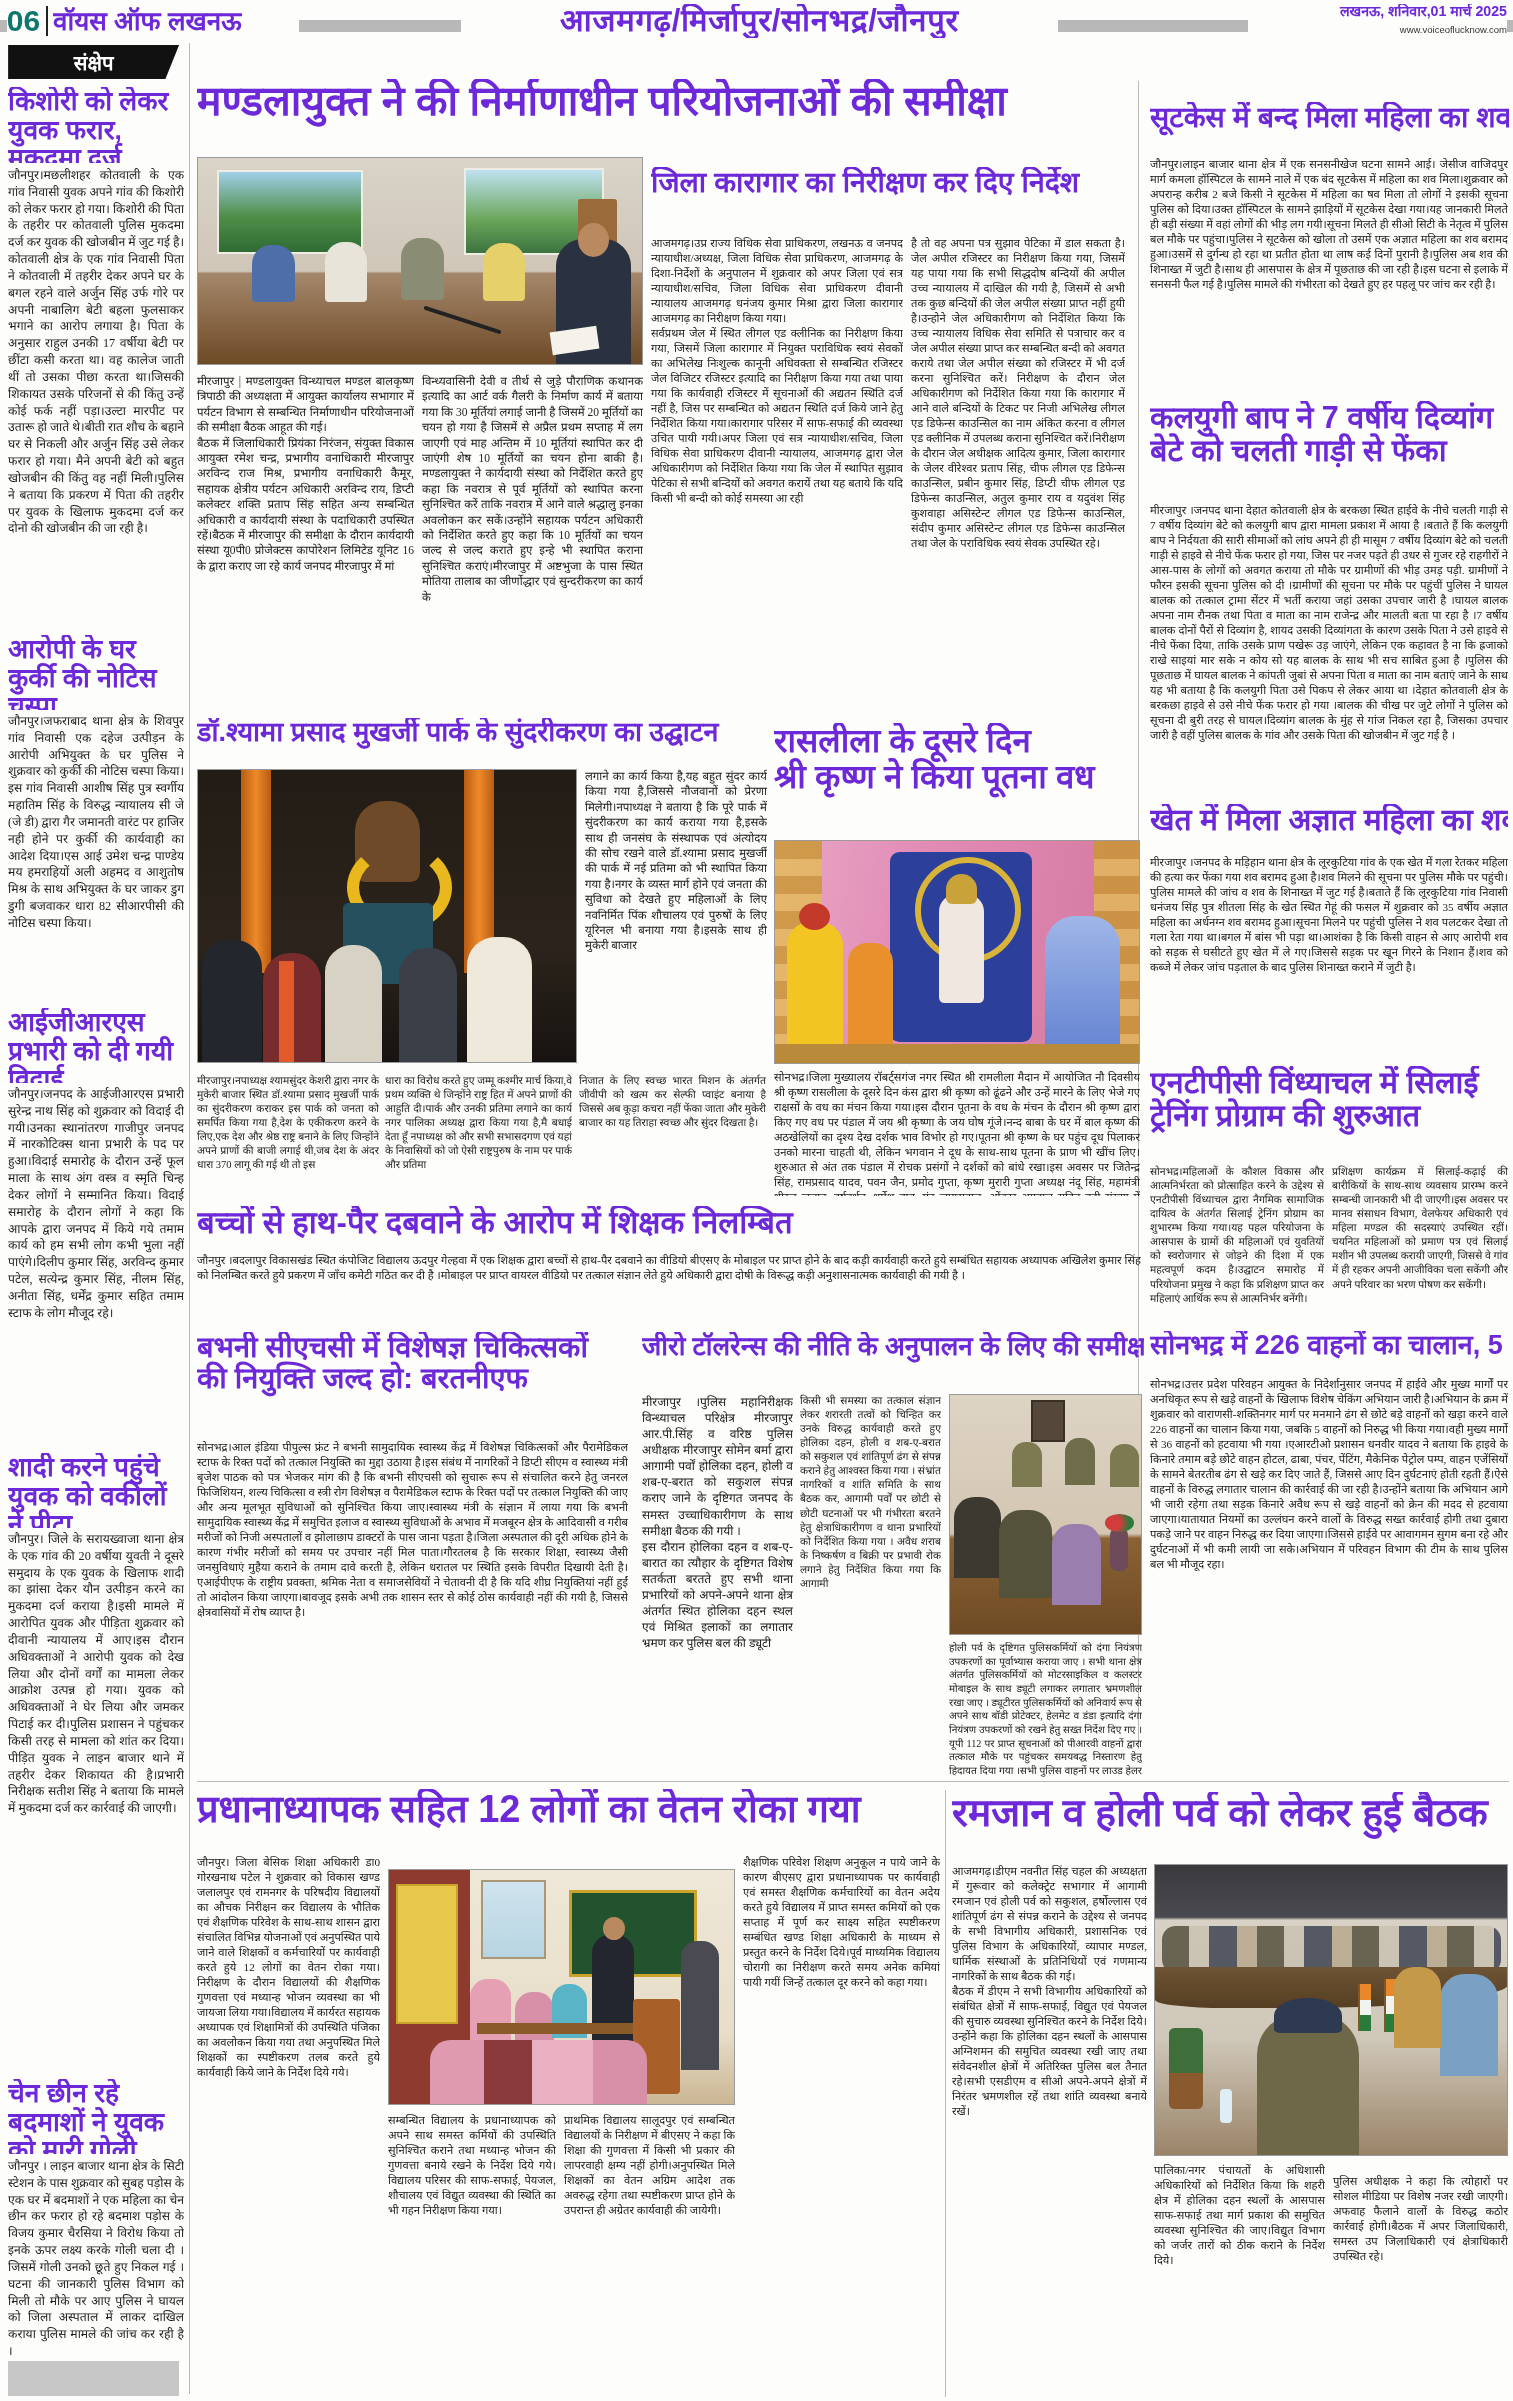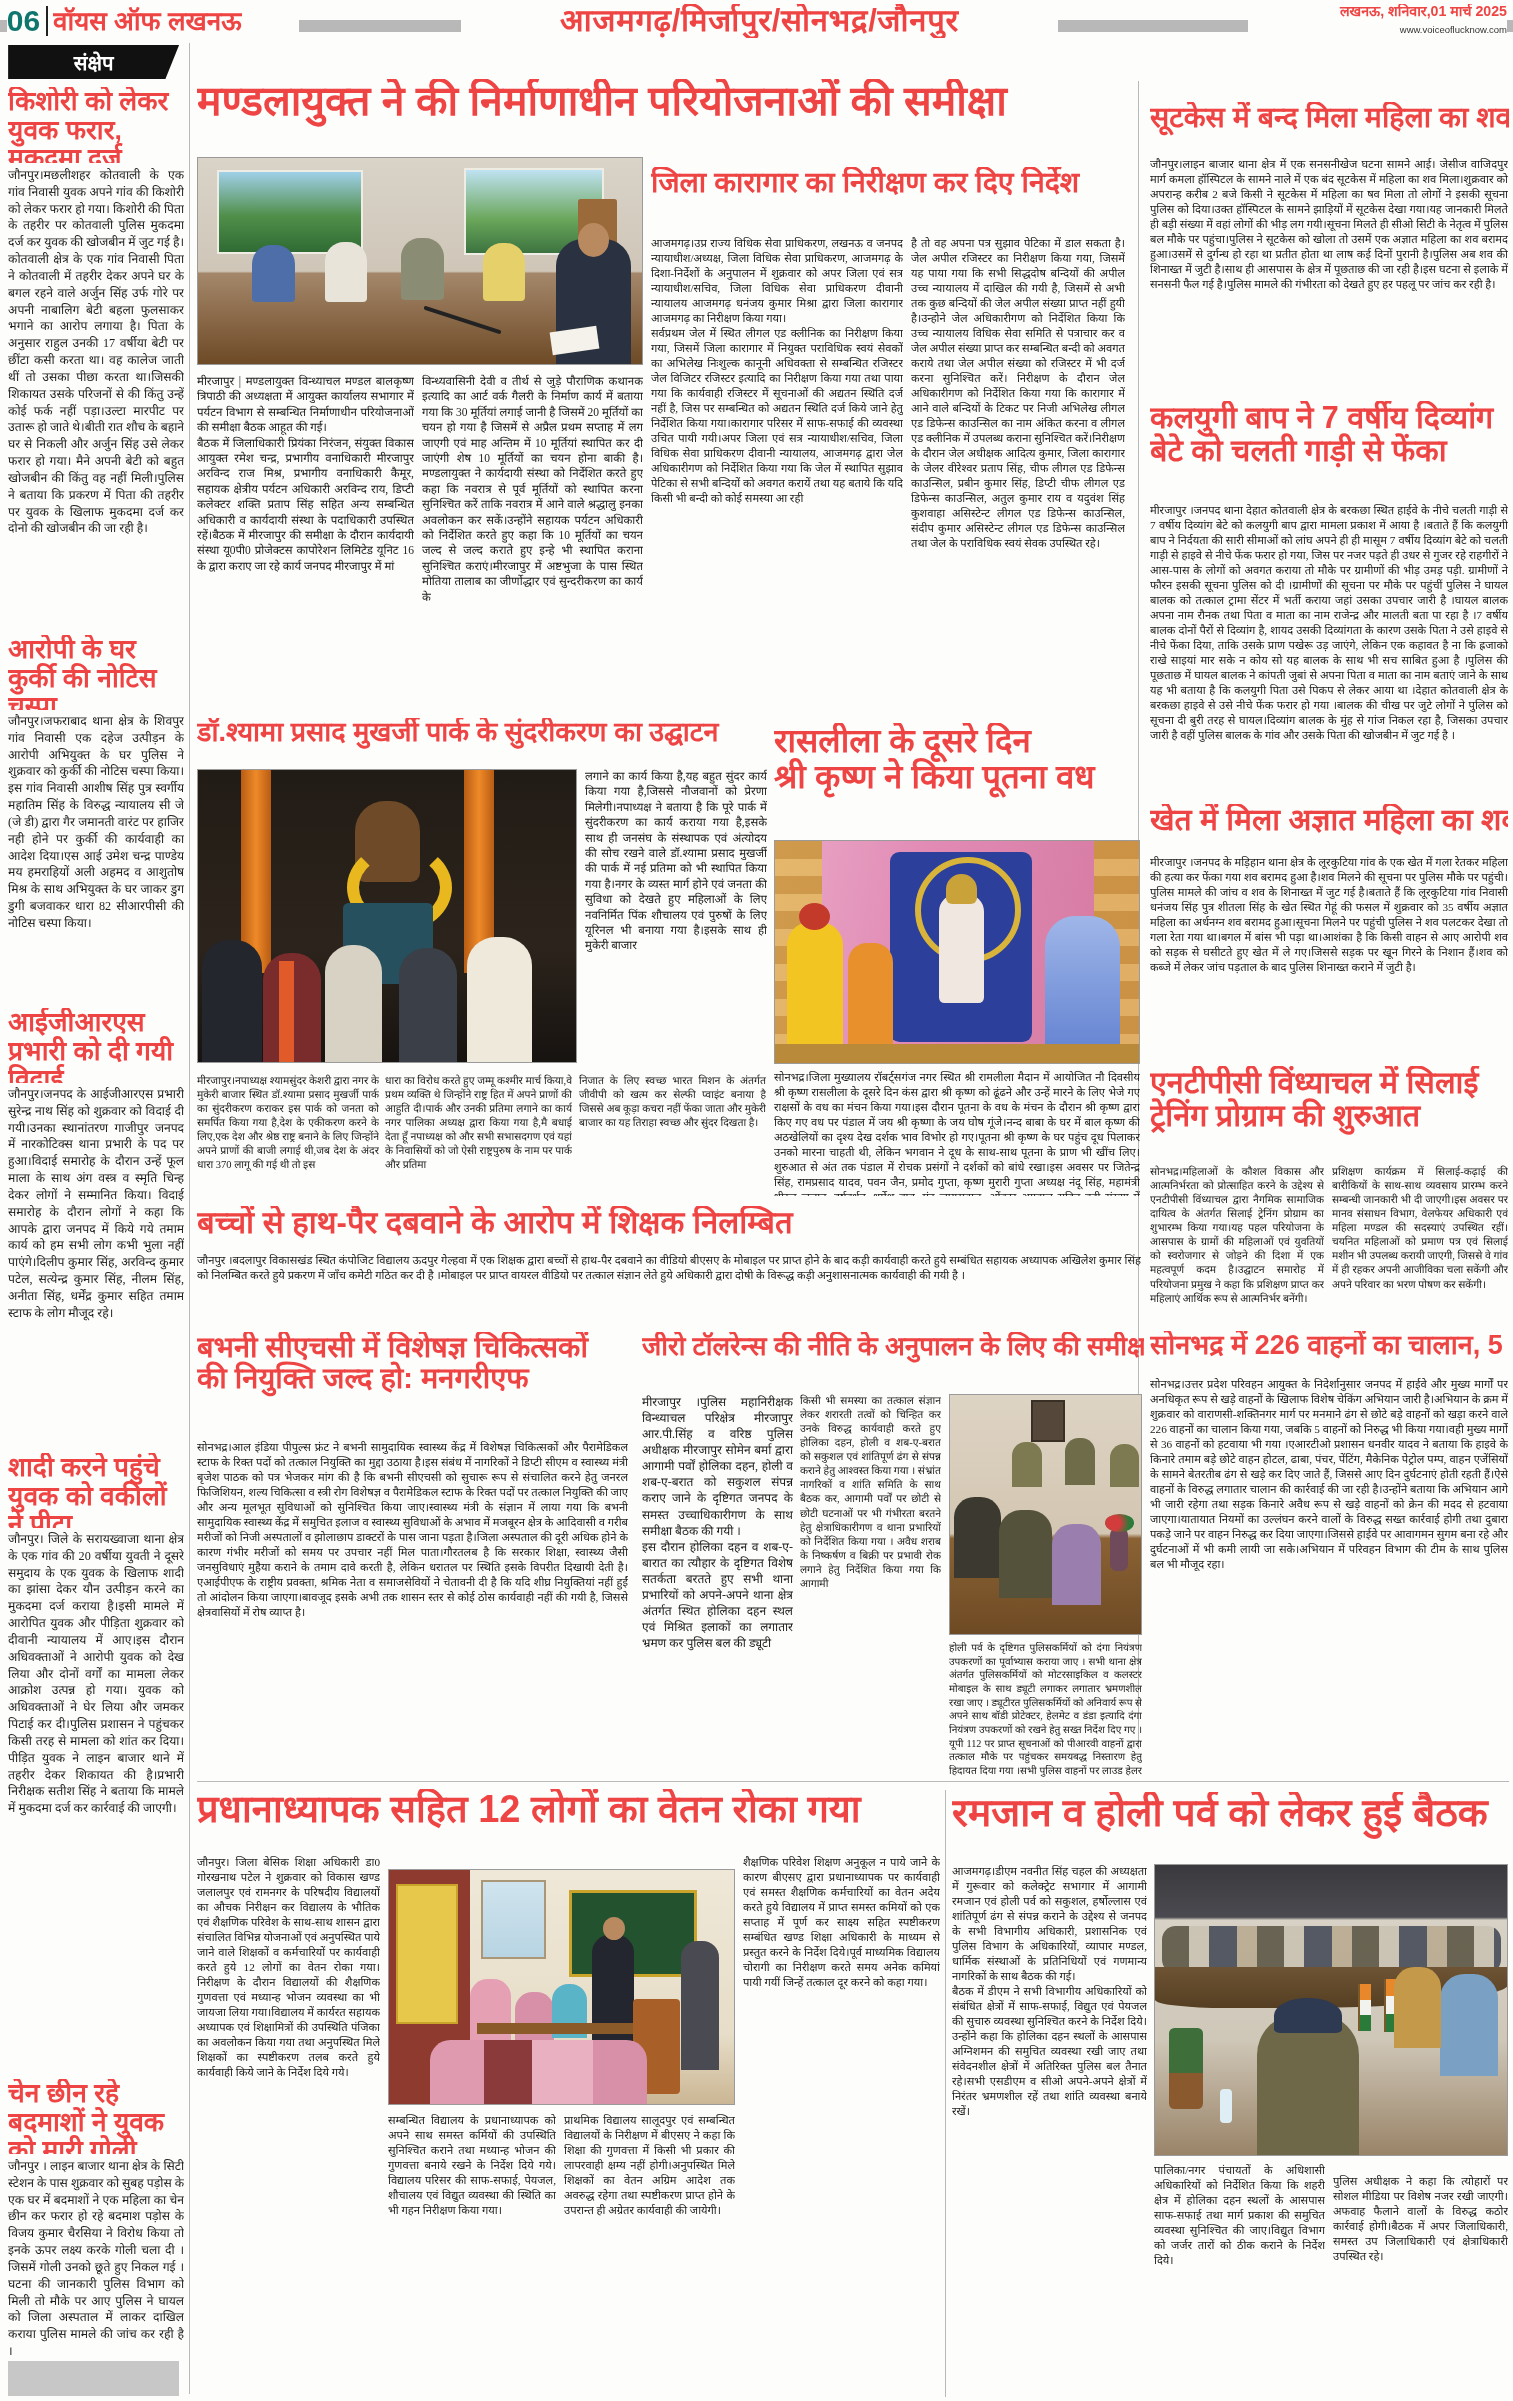--- a/index.html
+++ b/index.html
@@ -1,19 +1,19 @@
 <!DOCTYPE html>
 <html style="font-size:11px"><head>
 <meta charset="utf-8">
 <style>
   html,body{margin:0;padding:0;background:#e8e8e4;}
   .page{position:relative;width:1514px;height:2401px;background:#fdfdfb;margin:0 auto;
         font-family:"Liberation Serif",serif;color:#141414;overflow:hidden;}
   .abs{position:absolute;box-sizing:border-box;}
-  .h{font-family:"Liberation Sans",sans-serif;font-weight:700;color:#ef4444;line-height:1.08;
+  .h{font-family:"Liberation Sans",sans-serif;font-weight:700;color:#6d28d9;line-height:1.08;
      overflow:hidden;white-space:pre-line;}
   .h1line{white-space:nowrap;}
   .b{font-size:11.2px;line-height:1.34;text-align:justify;white-space:pre-line;overflow:hidden;color:#1c1c1c;}
   .railb{font-size:12.2px;line-height:1.38;}
   .vrule{width:0.7px;background:#b9b9b9;}
   .hrule{height:0.7px;background:#b9b9b9;}
   .photo{overflow:hidden;border:0.7px solid #9a9a9a;}
   .pp{position:absolute;}
   .grayband{background:#b8b8b8;}
   .chip{background:#fdfdfb;}
@@ -148,21 +148,21 @@
     <div class="pp" style="left:270px;top:75px;width:75px;height:149px;background:linear-gradient(#9fb6e8,#5f7fd0);border-radius:30px 30px 0 0;"></div>
     <div class="pp" style="left:0;top:203px;width:366px;height:20.3px;background:#b98a3a;"></div>
   </div>
 
   <div class="abs b" style="left:774px;top:1070px;width:366px;height:126px;">सोनभद्र।जिला मुख्यालय रॉबर्ट्सगंज नगर स्थित श्री रामलीला मैदान में आयोजित नौ दिवसीय श्री कृष्ण रासलीला के दूसरे दिन कंस द्वारा श्री कृष्ण को ढूंढने और उन्हें मारने के लिए भेजे गए राक्षसों के वध का मंचन किया गया।इस दौरान पूतना के वध के मंचन के दौरान श्री कृष्ण द्वारा किए गए वध पर पंडाल में जय श्री कृष्णा के जय घोष गूंजे।नन्द बाबा के घर में बाल कृष्ण की अठखेलियों का दृश्य देख दर्शक भाव विभोर हो गए।पूतना श्री कृष्ण के घर पहुंच दूध पिलाकर उनको मारना चाहती थी, लेकिन भगवान ने दूध के साथ-साथ पूतना के प्राण भी खींच लिए।शुरुआत से अंत तक पंडाल में रोचक प्रसंगों ने दर्शकों को बांधे रखा।इस अवसर पर जितेन्द्र सिंह, रामप्रसाद यादव, पवन जैन, प्रमोद गुप्ता, कृष्ण मुरारी गुप्ता अध्यक्ष नंदू सिंह, महामंत्री धीरज जलान, हर्षवर्धन, धर्मेश बाबू, मंटू जायसवाल, ओंकार अग्रवाल सहित बड़ी संख्या में श्रद्धालु उपस्थित रहे।</div>
 
   <div class="abs h h1line" style="left:197px;top:1206px;width:743px;height:42px;font-size:31px;">बच्चों से हाथ-पैर दबवाने के आरोप में शिक्षक निलम्बित</div>
   <div class="abs b" style="left:197px;top:1253px;width:944px;height:71px;">जौनपुर ।बदलापुर विकासखंड स्थित कंपोजिट विद्यालय ऊदपुर गेल्हवा में एक शिक्षक द्वारा बच्चों से हाथ-पैर दबवाने का वीडियो बीएसए के मोबाइल पर प्राप्त होने के बाद कड़ी कार्यवाही करते हुये सम्बंधित सहायक अध्यापक अखिलेश कुमार सिंह को निलम्बित करते हुये प्रकरण में जाँच कमेटी गठित कर दी है ।मोबाइल पर प्राप्त वायरल वीडियो पर तत्काल संज्ञान लेते हुये  अधिकारी द्वारा दोषी के विरूद्ध कड़ी अनुशासनात्मक कार्यवाही की गयी है ।</div>
 
   <div class="abs h" style="left:197px;top:1332px;width:431px;height:99px;font-size:29px;">बभनी सीएचसी में विशेषज्ञ चिकित्सकों
-की नियुक्ति जल्द हो: मनगरीएफ</div>
+की नियुक्ति जल्द हो: बरतनीएफ</div>
   <div class="abs b" style="left:197px;top:1440px;width:431px;height:336px;">सोनभद्र।आल इंडिया पीपुल्स फ्रंट ने बभनी सामुदायिक स्वास्थ्य केंद्र में विशेषज्ञ चिकित्सकों और पैरामेडिकल स्टाफ के रिक्त पदों को तत्काल नियुक्ति का मुद्दा उठाया है।इस संबंध में नागरिकों ने डिप्टी सीएम व स्वास्थ्य मंत्री बृजेश पाठक को पत्र भेजकर मांग की है कि बभनी सीएचसी को सुचारू रूप से संचालित करने हेतु  जनरल फिजिशियन, शल्य चिकित्सा व स्त्री रोग विशेषज्ञ व पैरामेडिकल स्टाफ के रिक्त पदों पर तत्काल नियुक्ति की जाए और अन्य मूलभूत सुविधाओं को सुनिश्चित किया जाए।स्वास्थ्य मंत्री के संज्ञान में लाया गया कि बभनी सामुदायिक स्वास्थ्य केंद्र में समुचित इलाज व स्वास्थ्य सुविधाओं के अभाव में मजबूरन क्षेत्र के आदिवासी व गरीब मरीजों को निजी अस्पतालों व झोलाछाप डाक्टरों के पास जाना पड़ता है।जिला अस्पताल की दूरी अधिक होने के कारण गंभीर मरीजों को समय पर उपचार नहीं मिल पाता।गौरतलब है कि सरकार शिक्षा, स्वास्थ्य जैसी जनसुविधाएं मुहैया कराने के तमाम दावे करती है, लेकिन धरातल पर स्थिति इसके विपरीत दिखायी देती है।एआईपीएफ के राष्ट्रीय प्रवक्ता, श्रमिक नेता व समाजसेवियों ने चेतावनी दी है कि यदि शीघ्र नियुक्तियां नहीं हुईं तो आंदोलन किया जाएगा।बावजूद इसके अभी तक शासन स्तर से कोई ठोस कार्यवाही नहीं की गयी है, जिससे क्षेत्रवासियों में रोष व्याप्त है।</div>
 
   <div class="abs h h1line" style="left:642px;top:1332px;width:502px;height:54px;font-size:26px;">जीरो टॉलरेन्स की नीति के अनुपालन के लिए की समीक्षा बैठक</div>
   <div class="abs b" style="left:642px;top:1394px;width:151px;height:382px;font-size:12px;">मीरजापुर ।पुलिस महानिरीक्षक विन्ध्याचल परिक्षेत्र मीरजापुर आर.पी.सिंह व वरिष्ठ पुलिस अधीक्षक मीरजापुर सोमेन बर्मा द्वारा आगामी पर्वों होलिका दहन, होली व शब-ए-बरात को सकुशल संपन्न कराए जाने के दृष्टिगत जनपद के समस्त उच्चाधिकारीगण के साथ समीक्षा बैठक की गयी ।
 इस दौरान होलिका दहन व शब-ए-बारात का त्यौहार के दृष्टिगत विशेष सतर्कता बरतते हुए सभी थाना प्रभारियों को अपने-अपने थाना क्षेत्र अंतर्गत स्थित होलिका दहन स्थल एवं मिश्रित इलाकों का लगातार भ्रमण कर पुलिस बल की ड्यूटी</div>
   <div class="abs b" style="left:800px;top:1394px;width:141px;height:382px;font-size:10.5px;">किसी भी समस्या का तत्काल संज्ञान लेकर शरारती तत्वों को चिन्हित कर उनके विरुद्ध कार्यवाही करते हुए होलिका दहन, होली व शब-ए-बरात को सकुशल एवं शांतिपूर्ण ढंग से संपन्न कराने हेतु आश्वस्त किया गया । संभ्रांत नागरिकों व शांति समिति के साथ बैठक कर, आगामी पर्वों पर छोटी से छोटी घटनाओं पर भी गंभीरता बरतने हेतु क्षेत्राधिकारीगण व थाना प्रभारियों को निर्देशित किया गया । अवैध शराब के निष्कर्षण व बिक्री पर प्रभावी रोक लगाने हेतु निर्देशित किया गया कि आगामी</div>
 
   <div class="abs photo" style="left:949px;top:1394px;width:193px;height:241px;background:linear-gradient(#ded4c4 0%,#d3c6b2 58%,#8a6234 60%,#6e4a24 100%);">
     <div class="pp" style="left:81px;top:5.4px;width:30px;height:38px;background:#55483a;border:2px solid #3a2f24;"></div>
     <div class="pp" style="left:62px;top:47px;width:30px;height:45px;background:#7d7a52;border-radius:13.6px 13.6px 0 0;"></div>

